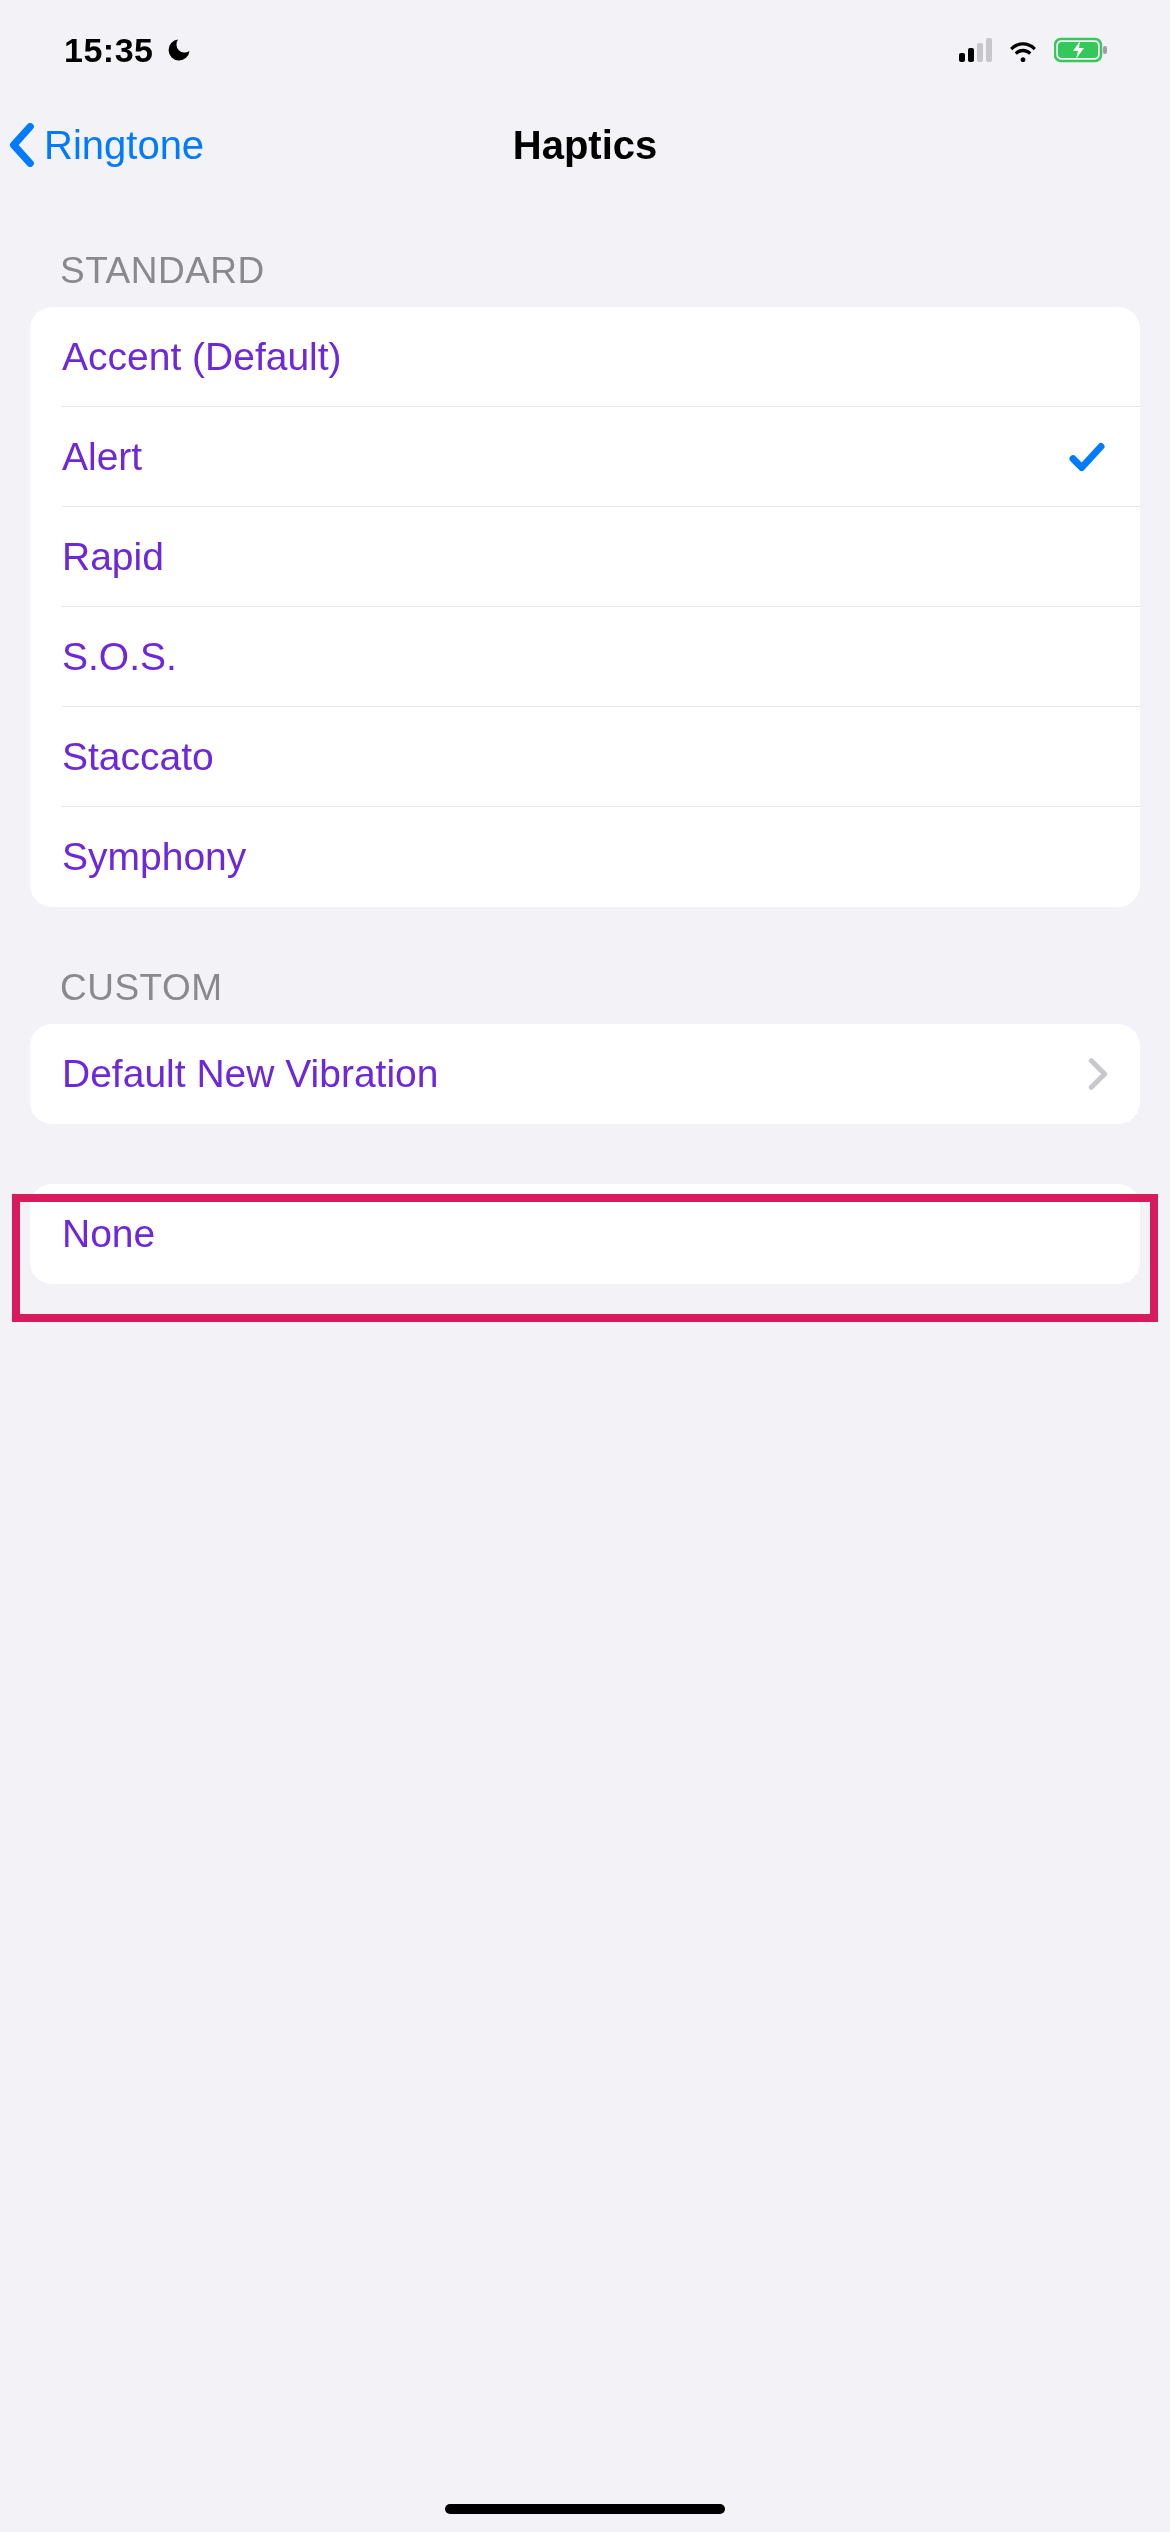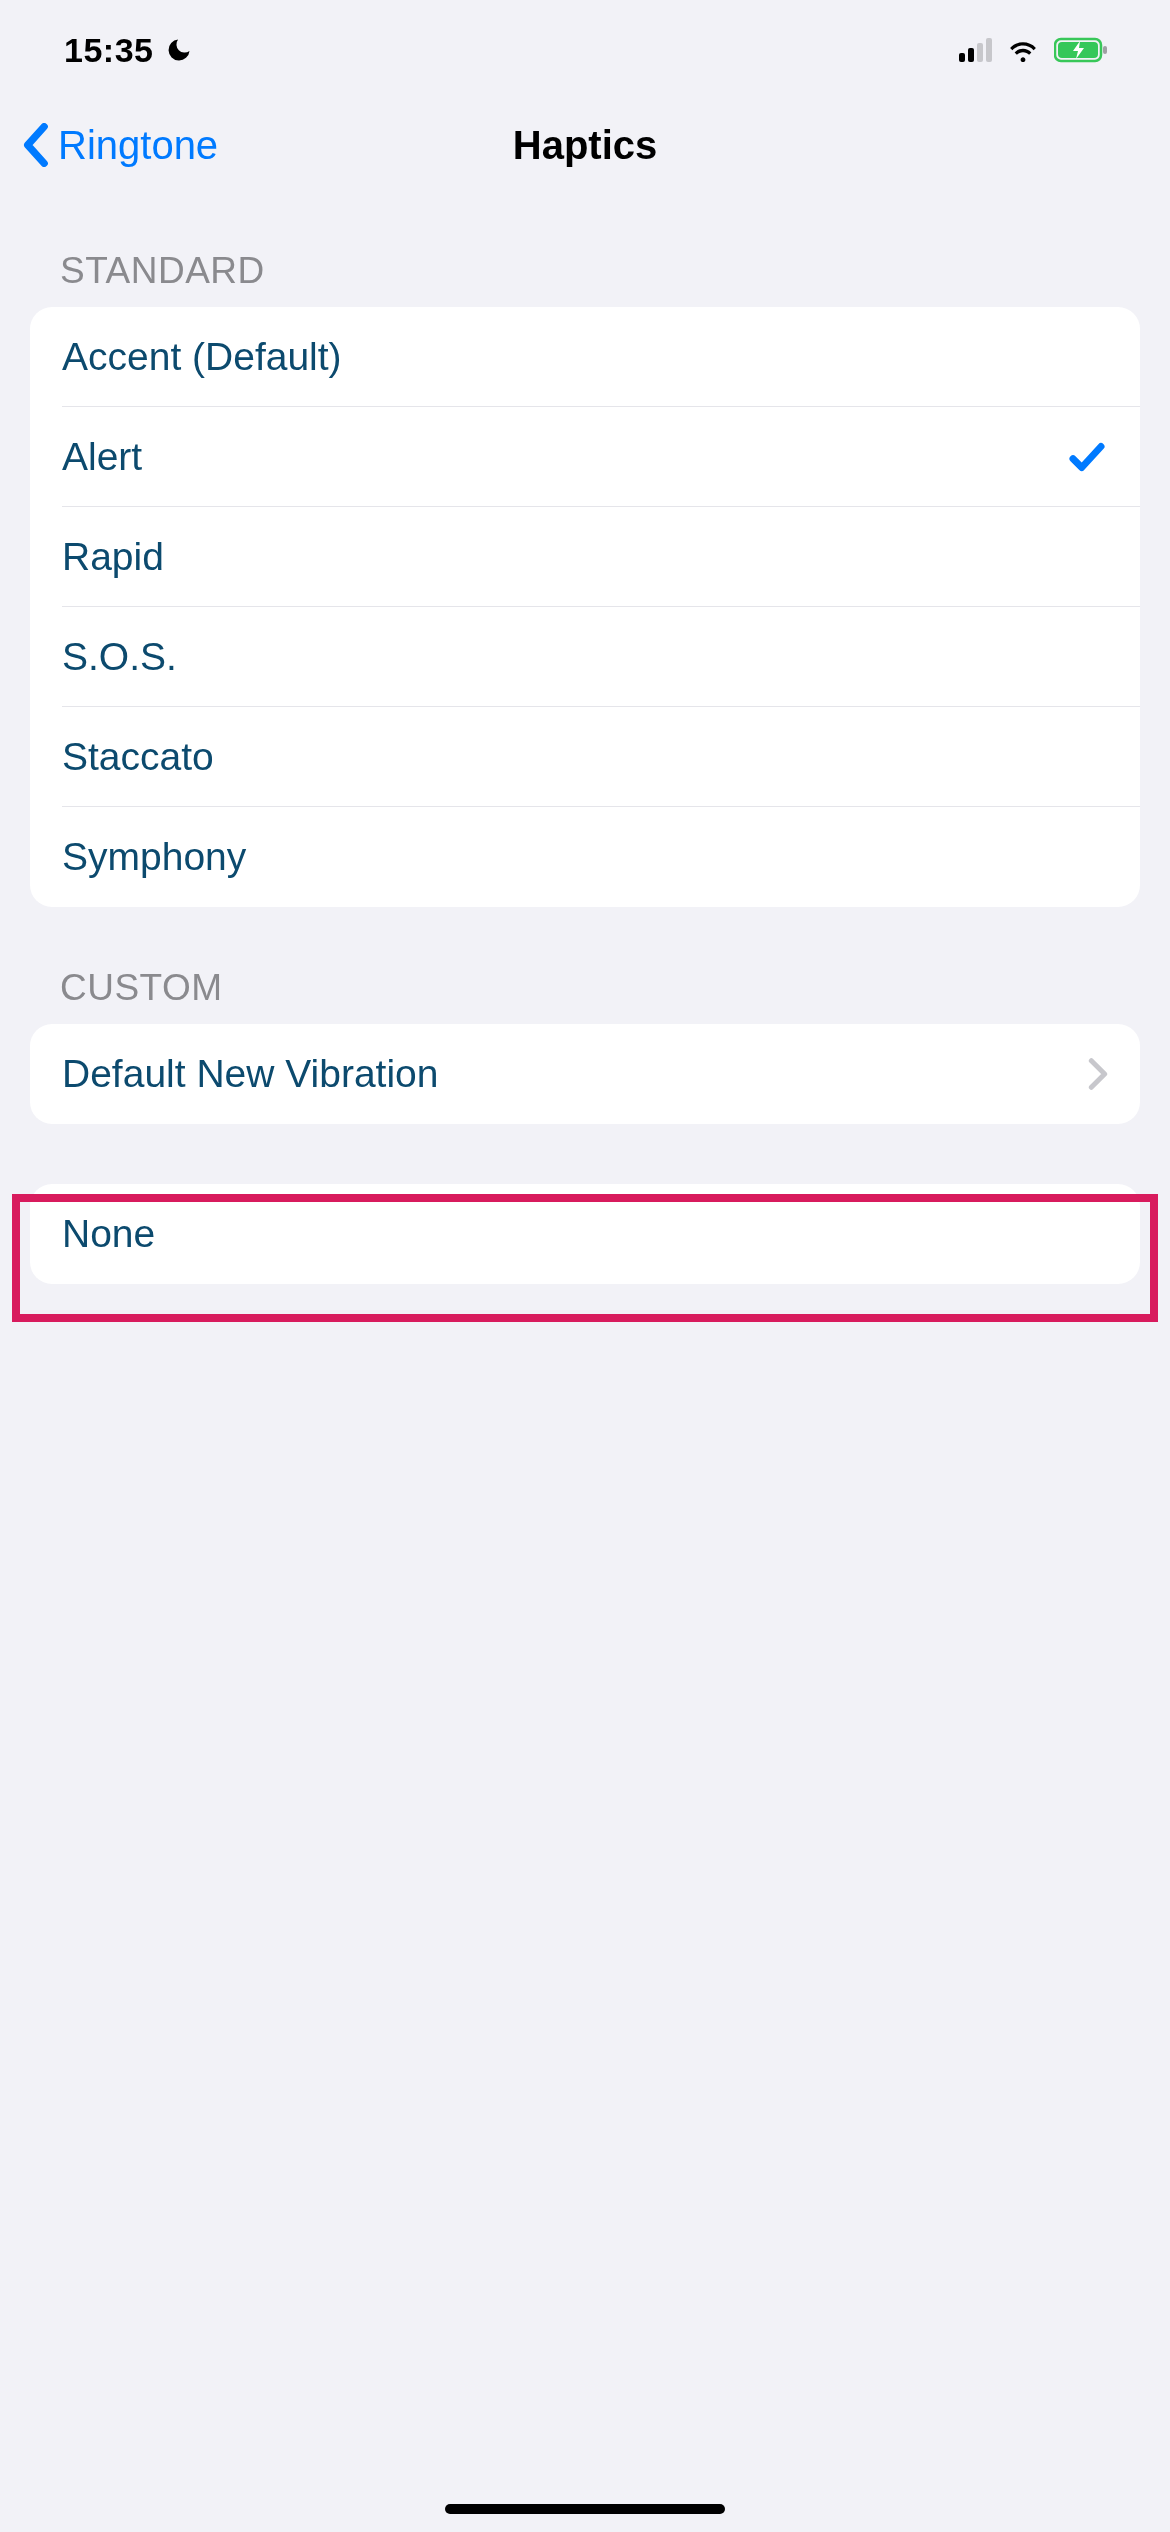--- a/index.html
+++ b/index.html
@@ -65,21 +65,21 @@
       width: 56px;
       height: 28px;
       display:flex;
       align-items:center;
     }
     .nav-bar {
       height: 90px;
       position: relative;
       display: flex;
       align-items: center;
-      padding: 0 20px;
+      padding: 0 6px;
     }
     .back-btn {
       display: flex;
       align-items: center;
       color: #007AFF;
       font-size: 40px;
       font-weight: 400;
       gap: 8px;
     }
     .back-chevron {
@@ -111,21 +111,21 @@
       margin: 0 30px;
       overflow: hidden;
     }
     .list-row {
       display: flex;
       align-items: center;
       justify-content: space-between;
       height: 100px;
       padding: 0 32px;
       font-size: 39px;
-      color: #0c4a6e;
+      color: #6d28d9;
       position: relative;
     }
     .list-row:not(:last-child)::after {
       content: "";
       position: absolute;
       left: 32px;
       right: 0;
       bottom: 0;
       height: 1px;
       background: #E5E5EA;

